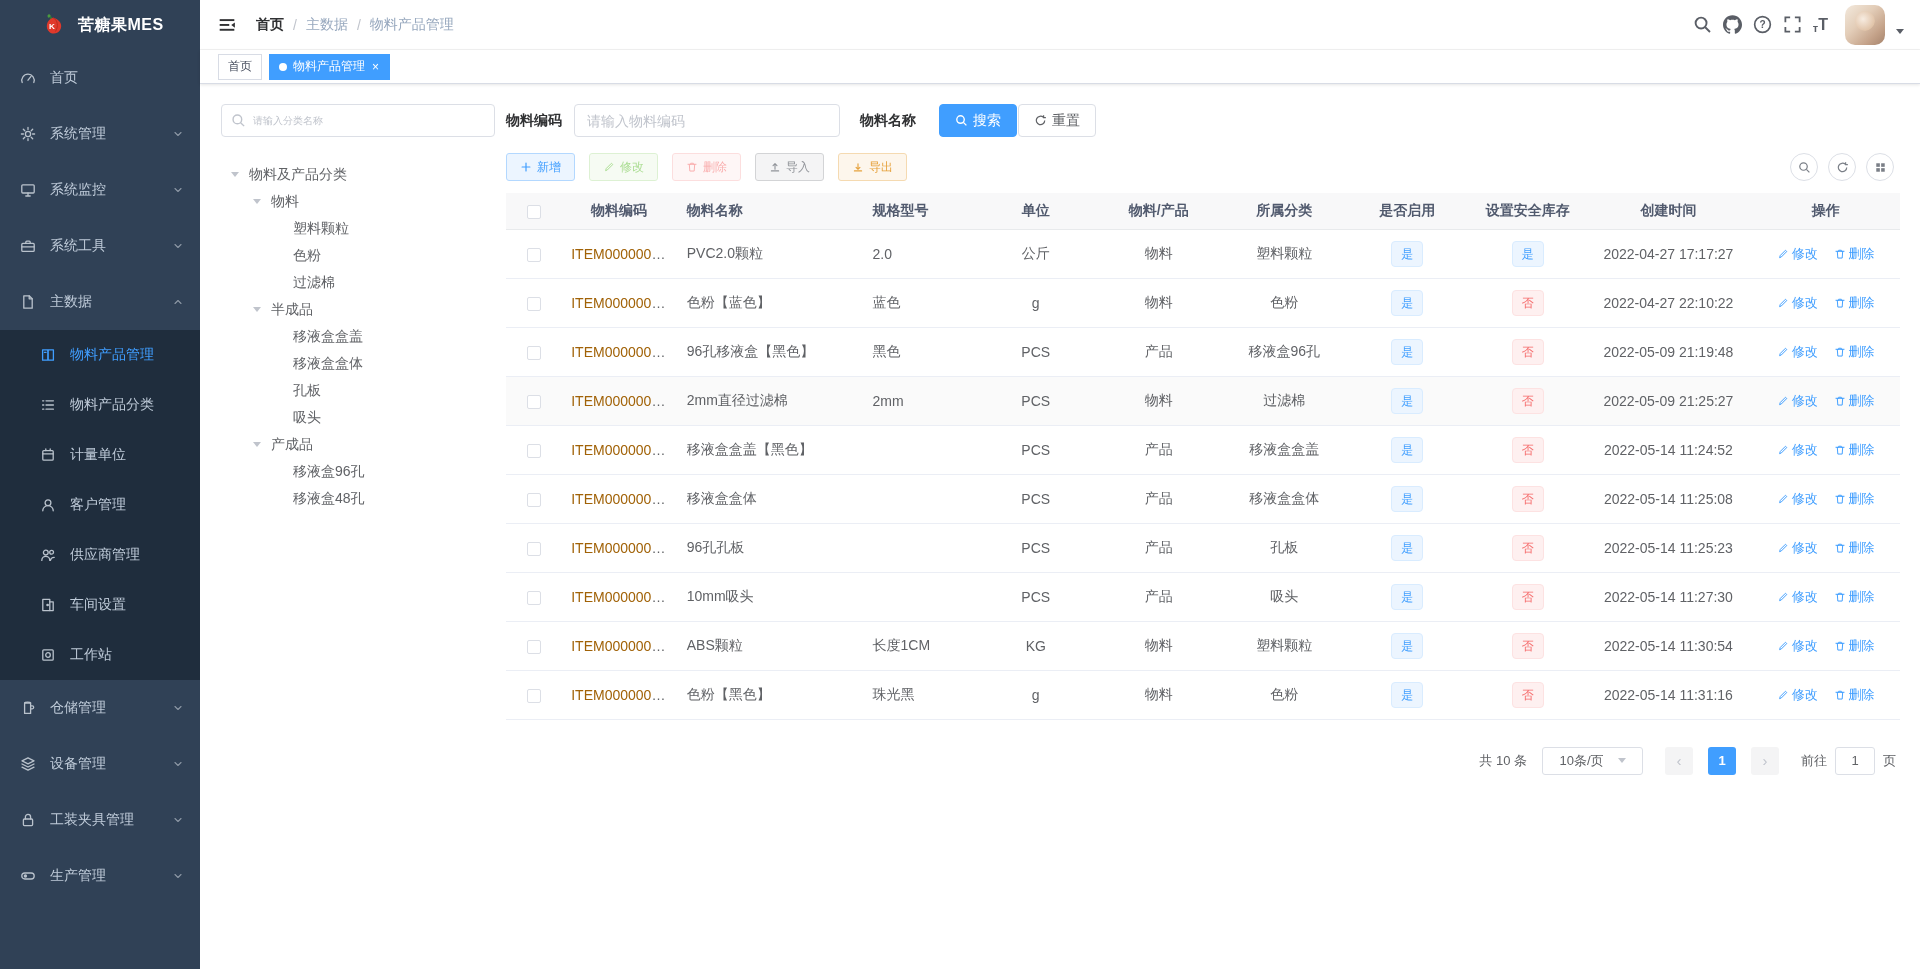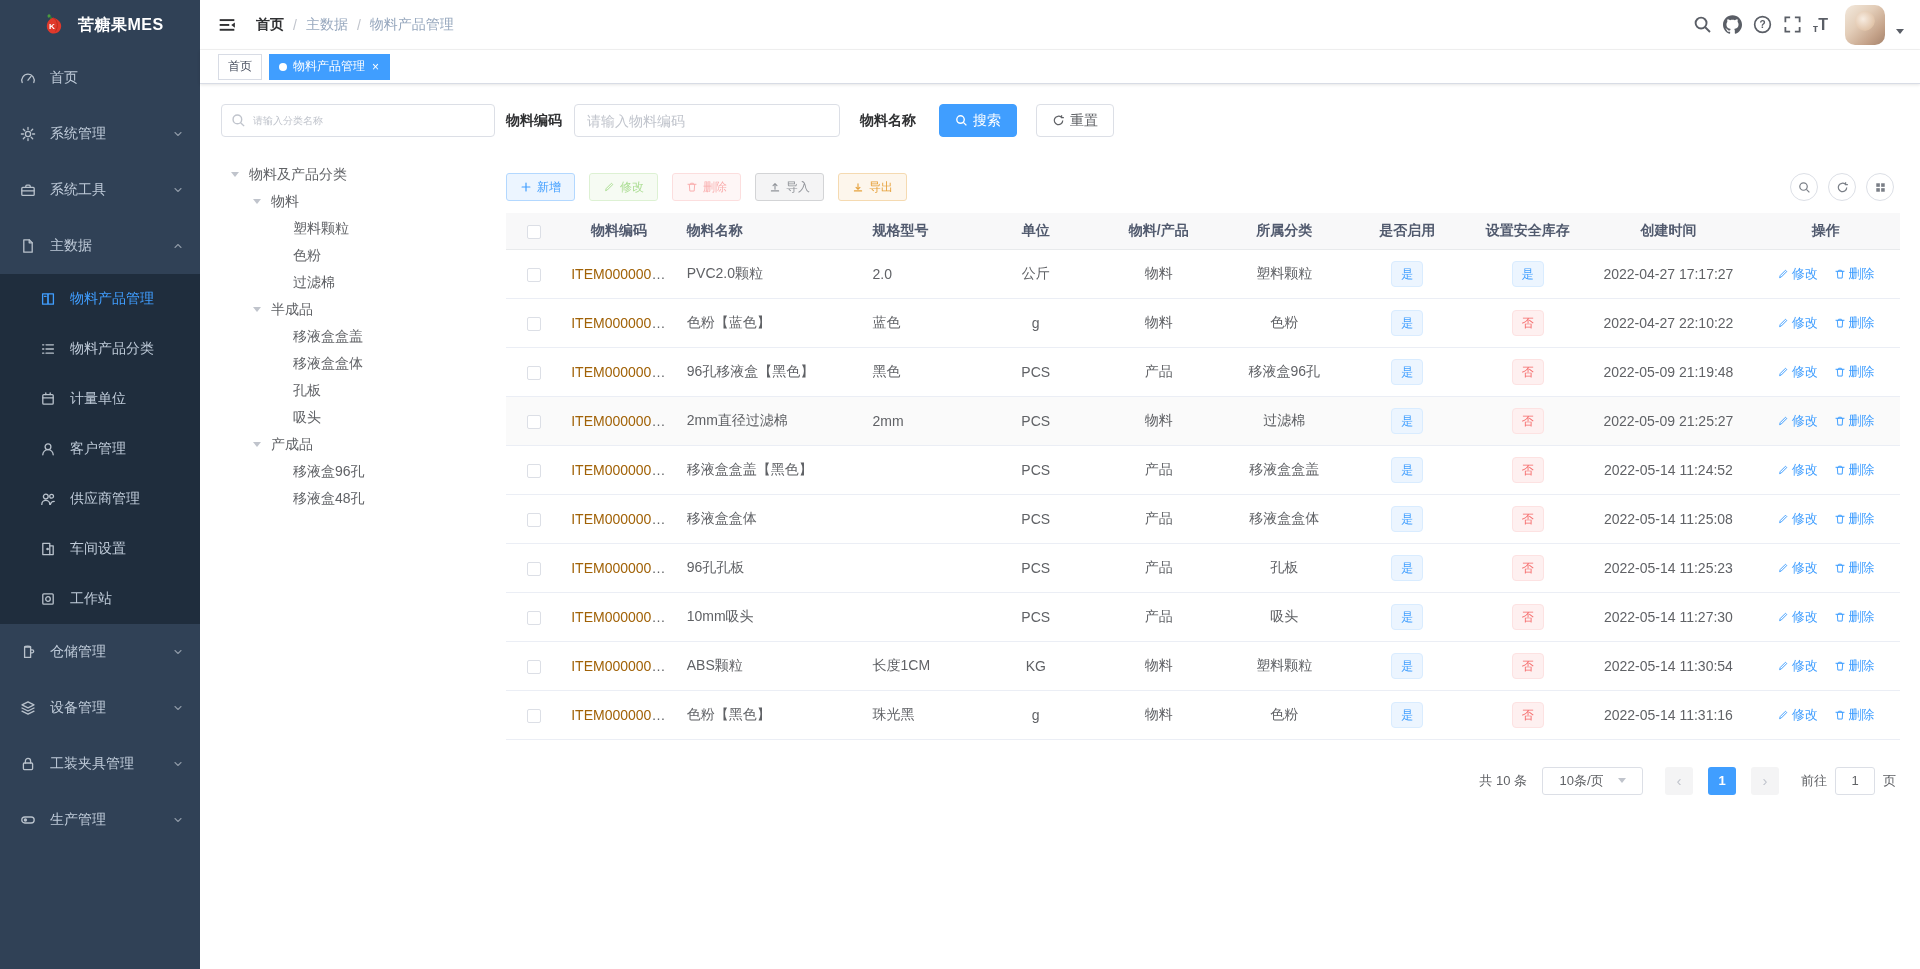--- a/index.html
+++ b/index.html
@@ -72,24 +72,24 @@
   
   .table-panel { flex:1; min-width:0; display:flex; flex-direction:column; }
   .query-form { display:flex; align-items:center; }
   .qf-label { font-size:14px; font-weight:700; color:#303133; margin-right:12px; white-space:nowrap; }
   .qf-input { width:266px; height:33px; border:1px solid #dcdfe6; border-radius:4px; padding:0 12px; font-size:14px;
               color:#606266; outline:none; margin-right:20px; font-family:inherit; }
   .qf-input::placeholder { color:#c0c4cc; }
   .btn { height:33px; border-radius:4px; font-size:14px; display:inline-flex; align-items:center; gap:5px; padding:0 15px;
          cursor:pointer; border:1px solid #dcdfe6; background:#fff; color:#606266; font-family:inherit; }
   .btn svg { width:13px; height:13px; }
-  .btn.primary { background:#409eff; border-color:#409eff; color:#fff; margin-right:19px; margin-left:11px; }
+  .btn.primary { background:#409eff; border-color:#409eff; color:#fff; margin-right:1px; margin-left:11px; }
 
   
-  .toolbar-row { display:flex; align-items:flex-end; margin-top:36px; }
+  .toolbar-row { display:flex; align-items:flex-end; margin-top:16px; }
   .toolbar-left { display:flex; gap:14px; }
   .tb-btn { height:28px; padding:0 13px; font-size:12px; border-radius:3px; display:inline-flex; align-items:center; gap:5px;
             cursor:pointer; border:1px solid; font-family:inherit; }
   .tb-btn svg { width:12px; height:12px; }
   .tb-btn.primary { color:#409eff; background:#ecf5ff; border-color:#b3d8ff; }
   .tb-btn.success { color:#67c23a; background:#f0f9eb; border-color:#c2e7b0; }
   .tb-btn.danger  { color:#f56c6c; background:#fef0f0; border-color:#fbc4c4; }
   .tb-btn.info    { color:#909399; background:#f4f4f5; border-color:#d3d4d6; }
   .tb-btn.warning { color:#e6a23c; background:#fdf6ec; border-color:#f5dab1; }
   .tb-btn.disabled { opacity:.55; cursor:not-allowed; }
@@ -160,20 +160,34 @@
 
   </div>
         <div class="menu-item">
     <span class="mi-icon">
             <svg viewBox="0 0 16 16" fill="none" stroke="currentColor" stroke-width="1.3" stroke-linecap="round" stroke-linejoin="round">
               <circle cx="8" cy="8" r="2.6"></circle>
               <path d="M12.6 8h2M11.2 11.2l1.5 1.5M8 12.6v2M4.8 11.2l-1.5 1.5M3.4 8h-2M4.8 4.8 3.3 3.3M8 3.4v-2M11.2 4.8l1.5-1.5"></path>
             </svg>
           </span>
     <span class="mi-label">系统管理</span>
+    <span class="mi-chevron down">
+            <svg viewBox="0 0 16 16" fill="none" stroke="currentColor" stroke-width="1.3" stroke-linecap="round" stroke-linejoin="round">
+              <path d="M4 6l4 4 4-4" stroke-width="1.5"></path>
+            </svg>
+          </span>
+  </div>
+        <div class="menu-item">
+    <span class="mi-icon">
+            <svg viewBox="0 0 16 16" fill="none" stroke="currentColor" stroke-width="1.3" stroke-linecap="round" stroke-linejoin="round">
+              <rect x="1.8" y="2.8" width="12.4" height="8.2" rx="1"></rect>
+              <path d="M5.8 14h4.4M8 11v3"></path>
+            </svg>
+          </span>
+    <span class="mi-label">系统监控</span>
     <span class="mi-chevron down">
             <svg viewBox="0 0 16 16" fill="none" stroke="currentColor" stroke-width="1.3" stroke-linecap="round" stroke-linejoin="round">
               <path d="M4 6l4 4 4-4" stroke-width="1.5"></path>
             </svg>
           </span>
   </div>
         <div class="menu-item">
     <span class="mi-icon">
             <svg viewBox="0 0 16 16" fill="none" stroke="currentColor" stroke-width="1.3" stroke-linecap="round" stroke-linejoin="round">
               <rect x="1.8" y="5.4" width="12.4" height="8" rx="1"></rect>

